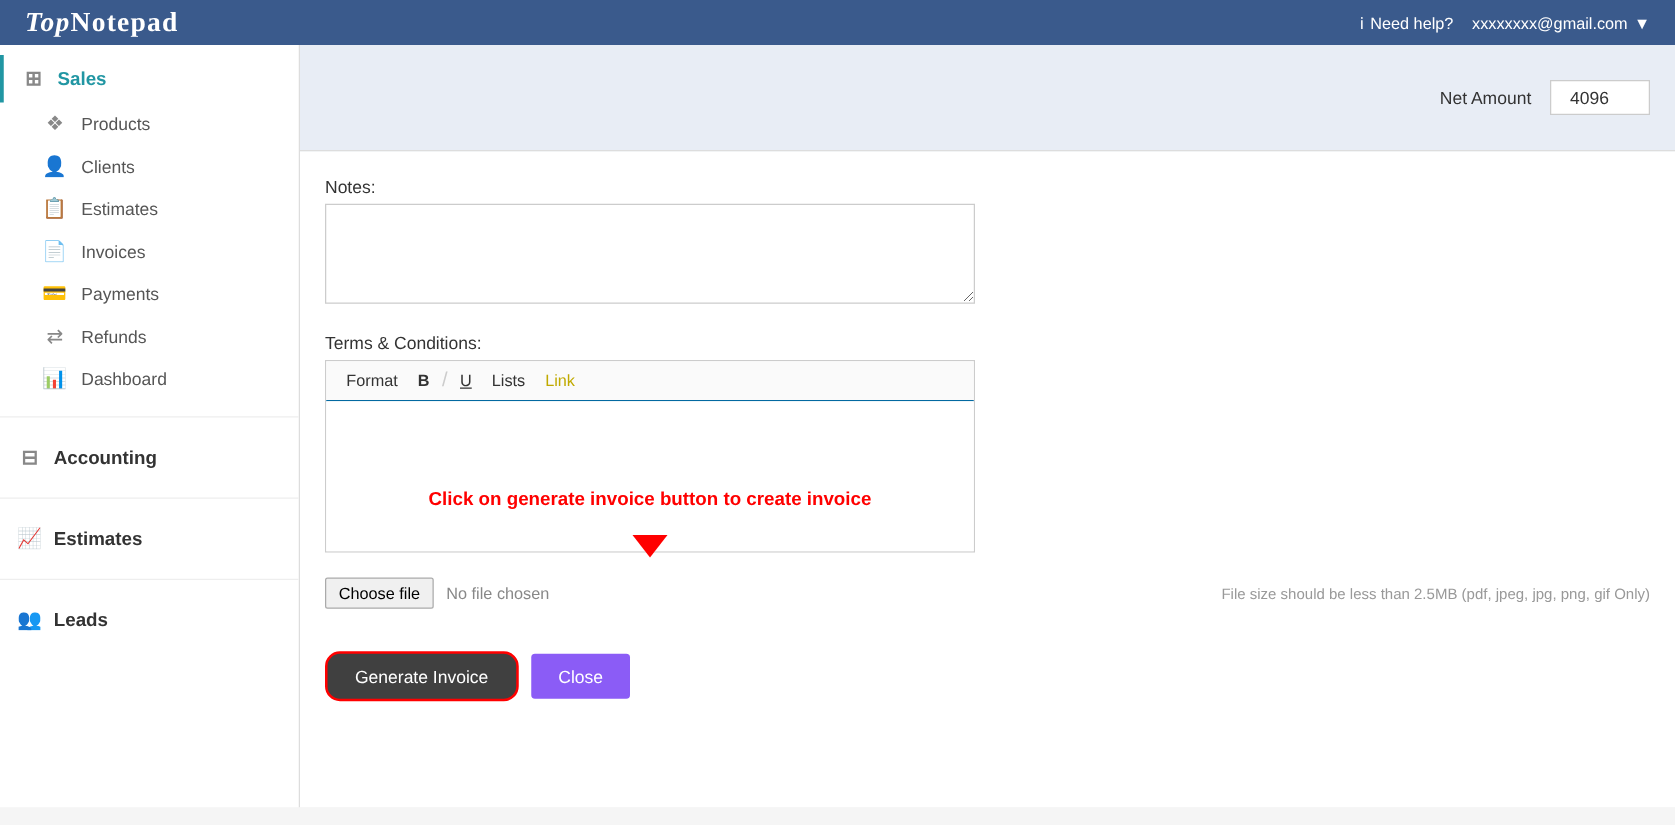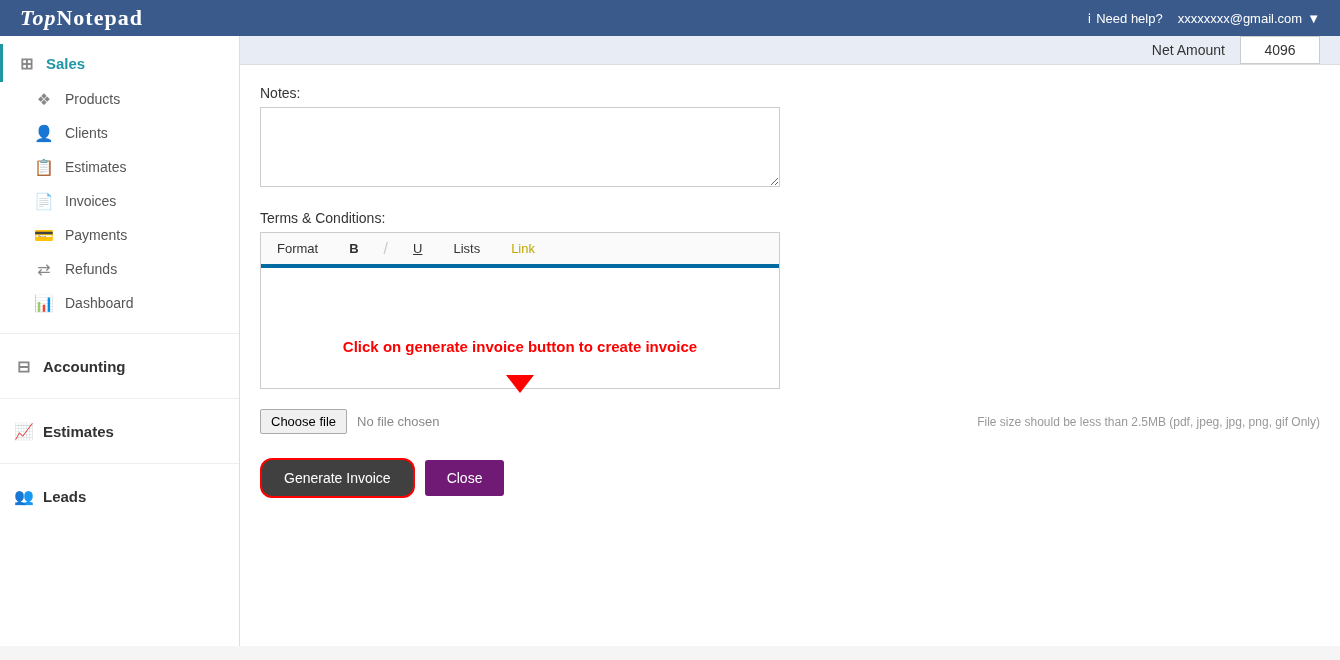--- a/index.html
+++ b/index.html
@@ -107,38 +107,38 @@
     .content-area {
       background: white;
       margin: 0;
       padding: 0;
       min-height: 100%;
     }
 
     
     .net-amount-bar {
       background: #e8edf5;
-      padding: 0 20px;
+      padding: 28px 20px;
       display: flex;
       justify-content: flex-end;
       align-items: center;
       gap: 15px;
       border-bottom: 1px solid #ddd;
     }
     .net-amount-label {
       font-size: 14px;
       color: #333;
       font-weight: 500;
     }
     .net-amount-value {
       background: white;
       border: 1px solid #ccc;
       padding: 5px 15px;
       min-width: 80px;
-      text-align: center;
+      text-align: left;
       font-size: 14px;
       color: #333;
     }
 
     
     .form-content {
       padding: 20px;
     }
     .form-section {
       margin-bottom: 20px;
@@ -159,23 +159,23 @@
     }
 
     
     .rich-editor-container {
       width: 520px;
       border: 1px solid #ccc;
     }
     .rich-editor-toolbar {
       display: flex;
       align-items: center;
-      gap: 19px;
+      gap: 4px;
       padding: 6px 10px;
-      border-bottom: 4px solid #0369a1;
+      border-bottom: 1px solid #0369a1;
       background: #fafafa;
     }
     .toolbar-btn {
       padding: 2px 6px;
       font-size: 13px;
       cursor: pointer;
       color: #333;
       background: none;
       border: none;
     }
@@ -228,21 +228,21 @@
       border-left: 14px solid transparent;
       border-right: 14px solid transparent;
       border-top: 18px solid red;
     }
 
     
     .file-input-row {
       display: flex;
       align-items: center;
       gap: 10px;
-      margin-bottom: 24px;
+      margin-bottom: 34px;
     }
     .file-choose-btn {
       padding: 4px 10px;
       background: #f0f0f0;
       border: 1px solid #aaa;
       cursor: pointer;
       font-size: 13px;
       border-radius: 2px;
     }
     .file-hint {
@@ -264,21 +264,21 @@
     .btn-generate {
       background: #404040;
       color: white;
       border: 2px solid red;
       padding: 10px 22px;
       font-size: 14px;
       cursor: pointer;
       border-radius: 12px;
     }
     .btn-close {
-      background: #701a75;
+      background: #8b5cf6;
       color: white;
       border: none;
       padding: 10px 22px;
       font-size: 14px;
       cursor: pointer;
       border-radius: 3px;
     }
   </style>
 </head>
 <body>

